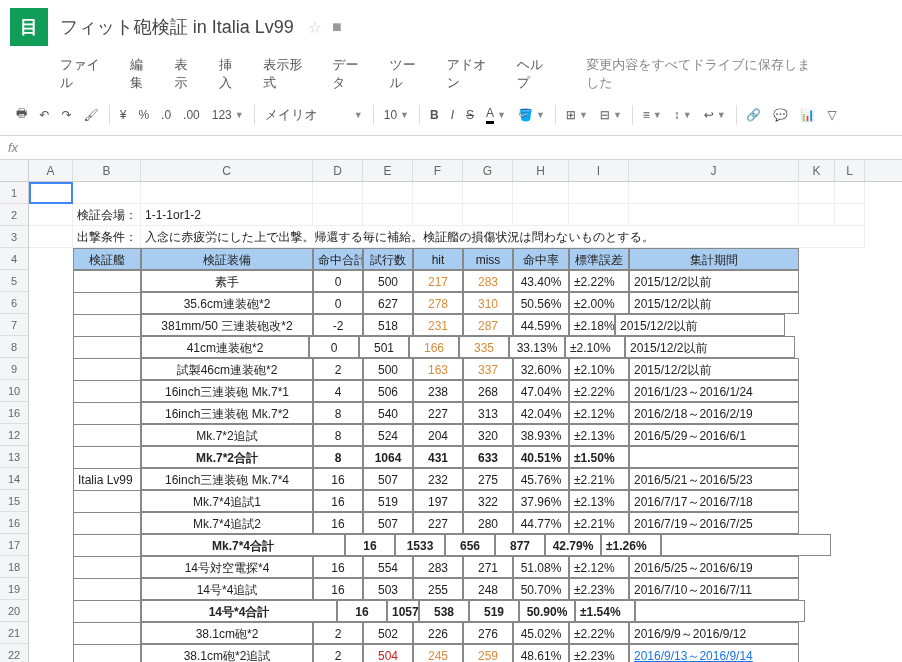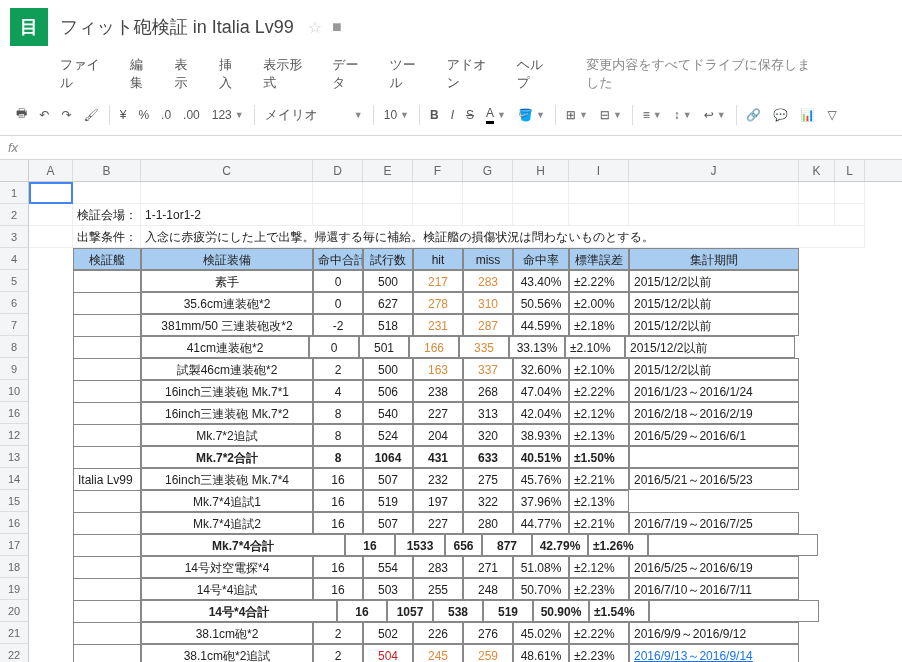--- a/index.html
+++ b/index.html
@@ -222,21 +222,21 @@
     <div class="row tbl ">
       <div class="rh">7</div>
       <div class="c" style="width:44px;border:none"></div>
       <div class="c" style="width:68px;border-bottom:none;border-left:1px solid #888;border-right:1px solid #888;"></div>
       <div class="c center" style="width:172px">381mm/50 三連装砲改*2</div>
       <div class="c center" style="width:50px">-2</div>
       <div class="c center " style="width:50px">518</div>
       <div class="c center orange" style="width:50px">231</div>
       <div class="c center orange" style="width:50px">287</div>
       <div class="c right" style="width:56px">44.59%</div>
-      <div class="c" style="width:60px">±2.18%</div>
+      <div class="c" style="width:46px">±2.18%</div>
       <div class="c " style="width:170px">2015/12/2以前</div>
       <div class="c" style="width:36px;border:none"></div>
       <div class="c" style="width:30px;border:none"></div>
     </div>
     <div class="row tbl ">
       <div class="rh">8</div>
       <div class="c" style="width:44px;border:none"></div>
       <div class="c" style="width:68px;border-bottom:none;border-left:1px solid #888;border-right:1px solid #888;"></div>
       <div class="c center" style="width:168px">41cm連装砲*2</div>
       <div class="c center" style="width:50px">0</div>
@@ -343,20 +343,21 @@
       <div class="rh">15</div>
       <div class="c" style="width:44px;border:none"></div>
       <div class="c" style="width:68px;border-bottom:none;border-left:1px solid #888;border-right:1px solid #888;"></div>
       <div class="c center" style="width:172px">Mk.7*4追試1</div>
       <div class="c center" style="width:50px">16</div>
       <div class="c center " style="width:50px">519</div>
       <div class="c center " style="width:50px">197</div>
       <div class="c center " style="width:50px">322</div>
       <div class="c right" style="width:56px">37.96%</div>
       <div class="c" style="width:60px">±2.13%</div>
+      <div class="c " style="width:170px">2016/7/17～2016/7/18</div>
       <div class="c" style="width:36px;border:none"></div>
       <div class="c" style="width:30px;border:none"></div>
     </div>
     <div class="row tbl ">
       <div class="rh">16</div>
       <div class="c" style="width:44px;border:none"></div>
       <div class="c" style="width:68px;border-bottom:none;border-left:1px solid #888;border-right:1px solid #888;"></div>
       <div class="c center" style="width:172px">Mk.7*4追試2</div>
       <div class="c center" style="width:50px">16</div>
       <div class="c center " style="width:50px">507</div>
@@ -368,21 +369,21 @@
       <div class="c" style="width:36px;border:none"></div>
       <div class="c" style="width:30px;border:none"></div>
     </div>
     <div class="row tbl bold-row">
       <div class="rh">17</div>
       <div class="c" style="width:44px;border:none"></div>
       <div class="c" style="width:68px;border-bottom:none;border-left:1px solid #888;border-right:1px solid #888;"></div>
       <div class="c center" style="width:204px">Mk.7*4合計</div>
       <div class="c center" style="width:50px">16</div>
       <div class="c center " style="width:50px">1533</div>
-      <div class="c center " style="width:37px">656</div>
+      <div class="c center " style="width:50px">656</div>
       <div class="c center " style="width:50px">877</div>
       <div class="c right" style="width:56px">42.79%</div>
       <div class="c" style="width:60px">±1.26%</div>
       <div class="c " style="width:170px"></div>
       <div class="c" style="width:36px;border:none"></div>
       <div class="c" style="width:30px;border:none"></div>
     </div>
     <div class="row tbl ">
       <div class="rh">18</div>
       <div class="c" style="width:44px;border:none"></div>
@@ -412,21 +413,21 @@
       <div class="c " style="width:170px">2016/7/10～2016/7/11</div>
       <div class="c" style="width:36px;border:none"></div>
       <div class="c" style="width:30px;border:none"></div>
     </div>
     <div class="row tbl bold-row">
       <div class="rh">20</div>
       <div class="c" style="width:44px;border:none"></div>
       <div class="c" style="width:68px;border-bottom:none;border-left:1px solid #888;border-right:1px solid #888;"></div>
       <div class="c center" style="width:196px">14号*4合計</div>
       <div class="c center" style="width:50px">16</div>
-      <div class="c center " style="width:46px">1057</div>
+      <div class="c center " style="width:32px">1057</div>
       <div class="c center " style="width:50px">538</div>
       <div class="c center " style="width:50px">519</div>
       <div class="c right" style="width:56px">50.90%</div>
       <div class="c" style="width:60px">±1.54%</div>
       <div class="c " style="width:170px"></div>
       <div class="c" style="width:36px;border:none"></div>
       <div class="c" style="width:30px;border:none"></div>
     </div>
     <div class="row tbl ">
       <div class="rh">21</div>

